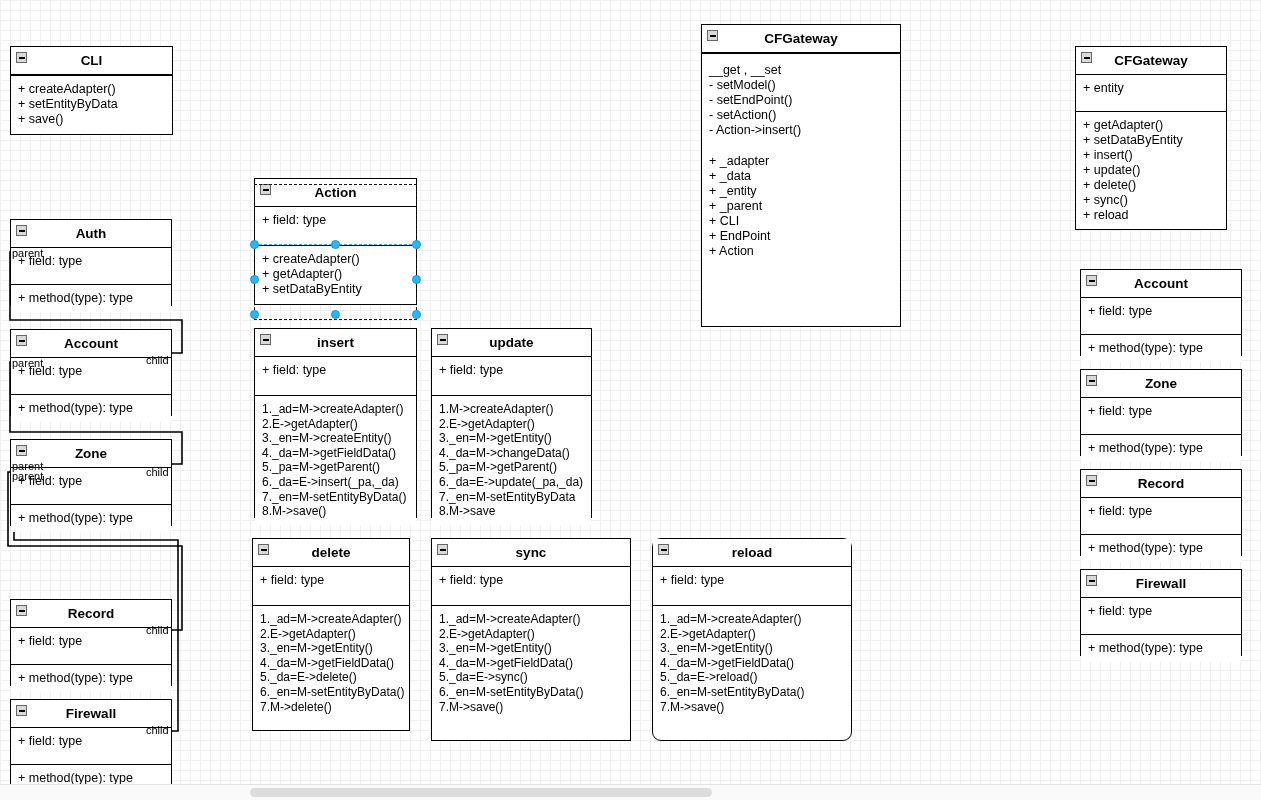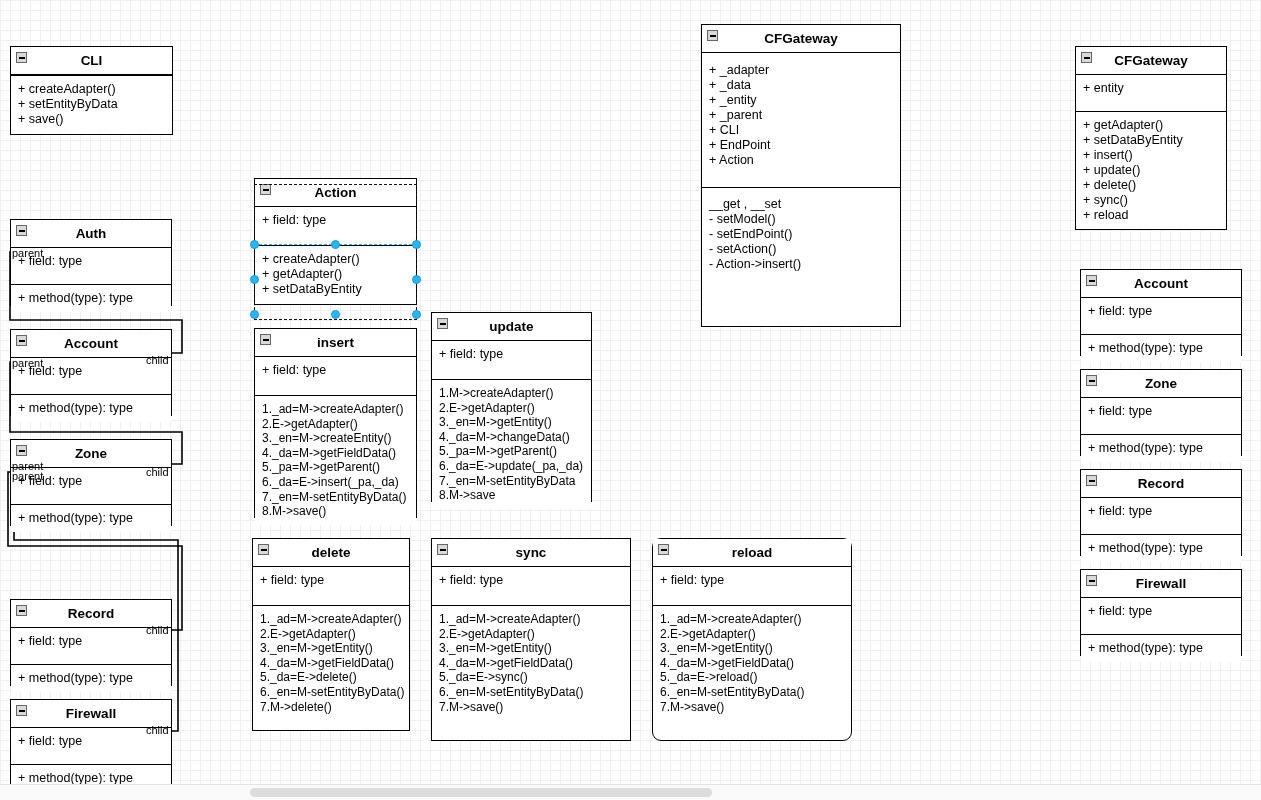--- a/index.html
+++ b/index.html
@@ -177,35 +177,35 @@
   <div class="handle" style="left:412px; top:275px;"></div>
   <div class="handle" style="left:250px; top:310px;"></div>
   <div class="handle" style="left:331px; top:310px;"></div>
   <div class="handle" style="left:412px; top:310px;"></div>
 
   <div class="uml" style="left:701px; top:24px; width:200px; height:303px;">
     <div class="hdr">
       <span class="collapse"></span>
       <span>CFGateway</span>
     </div>
+    <div class="sec divider" style="padding-top:9px;">
+      <div class="row">__get , __set</div>
+      <div class="row">- setModel()</div>
+      <div class="row">- setEndPoint()</div>
+      <div class="row">- setAction()</div>
+      <div class="row">- Action-&gt;insert()</div>
+    </div>
     <div class="sec" style="min-height:118px; padding-top:10px;">
       <div class="row">+ _adapter</div>
       <div class="row">+ _data</div>
       <div class="row">+ _entity</div>
       <div class="row">+ _parent</div>
       <div class="row">+ CLI</div>
       <div class="row">+ EndPoint</div>
       <div class="row">+ Action</div>
-    </div>
-    <div class="sec divider" style="padding-top:9px;">
-      <div class="row">__get , __set</div>
-      <div class="row">- setModel()</div>
-      <div class="row">- setEndPoint()</div>
-      <div class="row">- setAction()</div>
-      <div class="row">- Action-&gt;insert()</div>
     </div>
   </div>
 
   <div class="uml" style="left:1075px; top:46px; width:152px;">
     <div class="hdr">
       <span class="collapse"></span>
       <span>CFGateway</span>
     </div>
     <div class="sec" style="min-height:24px;">
       <div class="row">+  entity</div>
@@ -299,21 +299,21 @@
       <div class="row">2.E-&gt;getAdapter()</div>
       <div class="row">3._en=M-&gt;createEntity()</div>
       <div class="row">4._da=M-&gt;getFieldData()</div>
       <div class="row">5._pa=M-&gt;getParent()</div>
       <div class="row">6._da=E-&gt;insert(_pa,_da)</div>
       <div class="row">7._en=M-setEntityByData()</div>
       <div class="row">8.M-&gt;save()</div>
     </div>
   </div>
 
-  <div class="uml" style="left:431px; top:312px; width:161px; height:190px;">
+  <div class="uml" style="left:431px; top:328px; width:161px; height:190px;">
     <div class="hdr">
       <span class="collapse"></span>
       <span>update</span>
     </div>
     <div class="sec" style="min-height:26px;">
       <div class="row">+ field: type</div>
     </div>
     <div class="sec divider steps">
       <div class="row">1.M-&gt;createAdapter()</div>
       <div class="row">2.E-&gt;getAdapter()</div>

